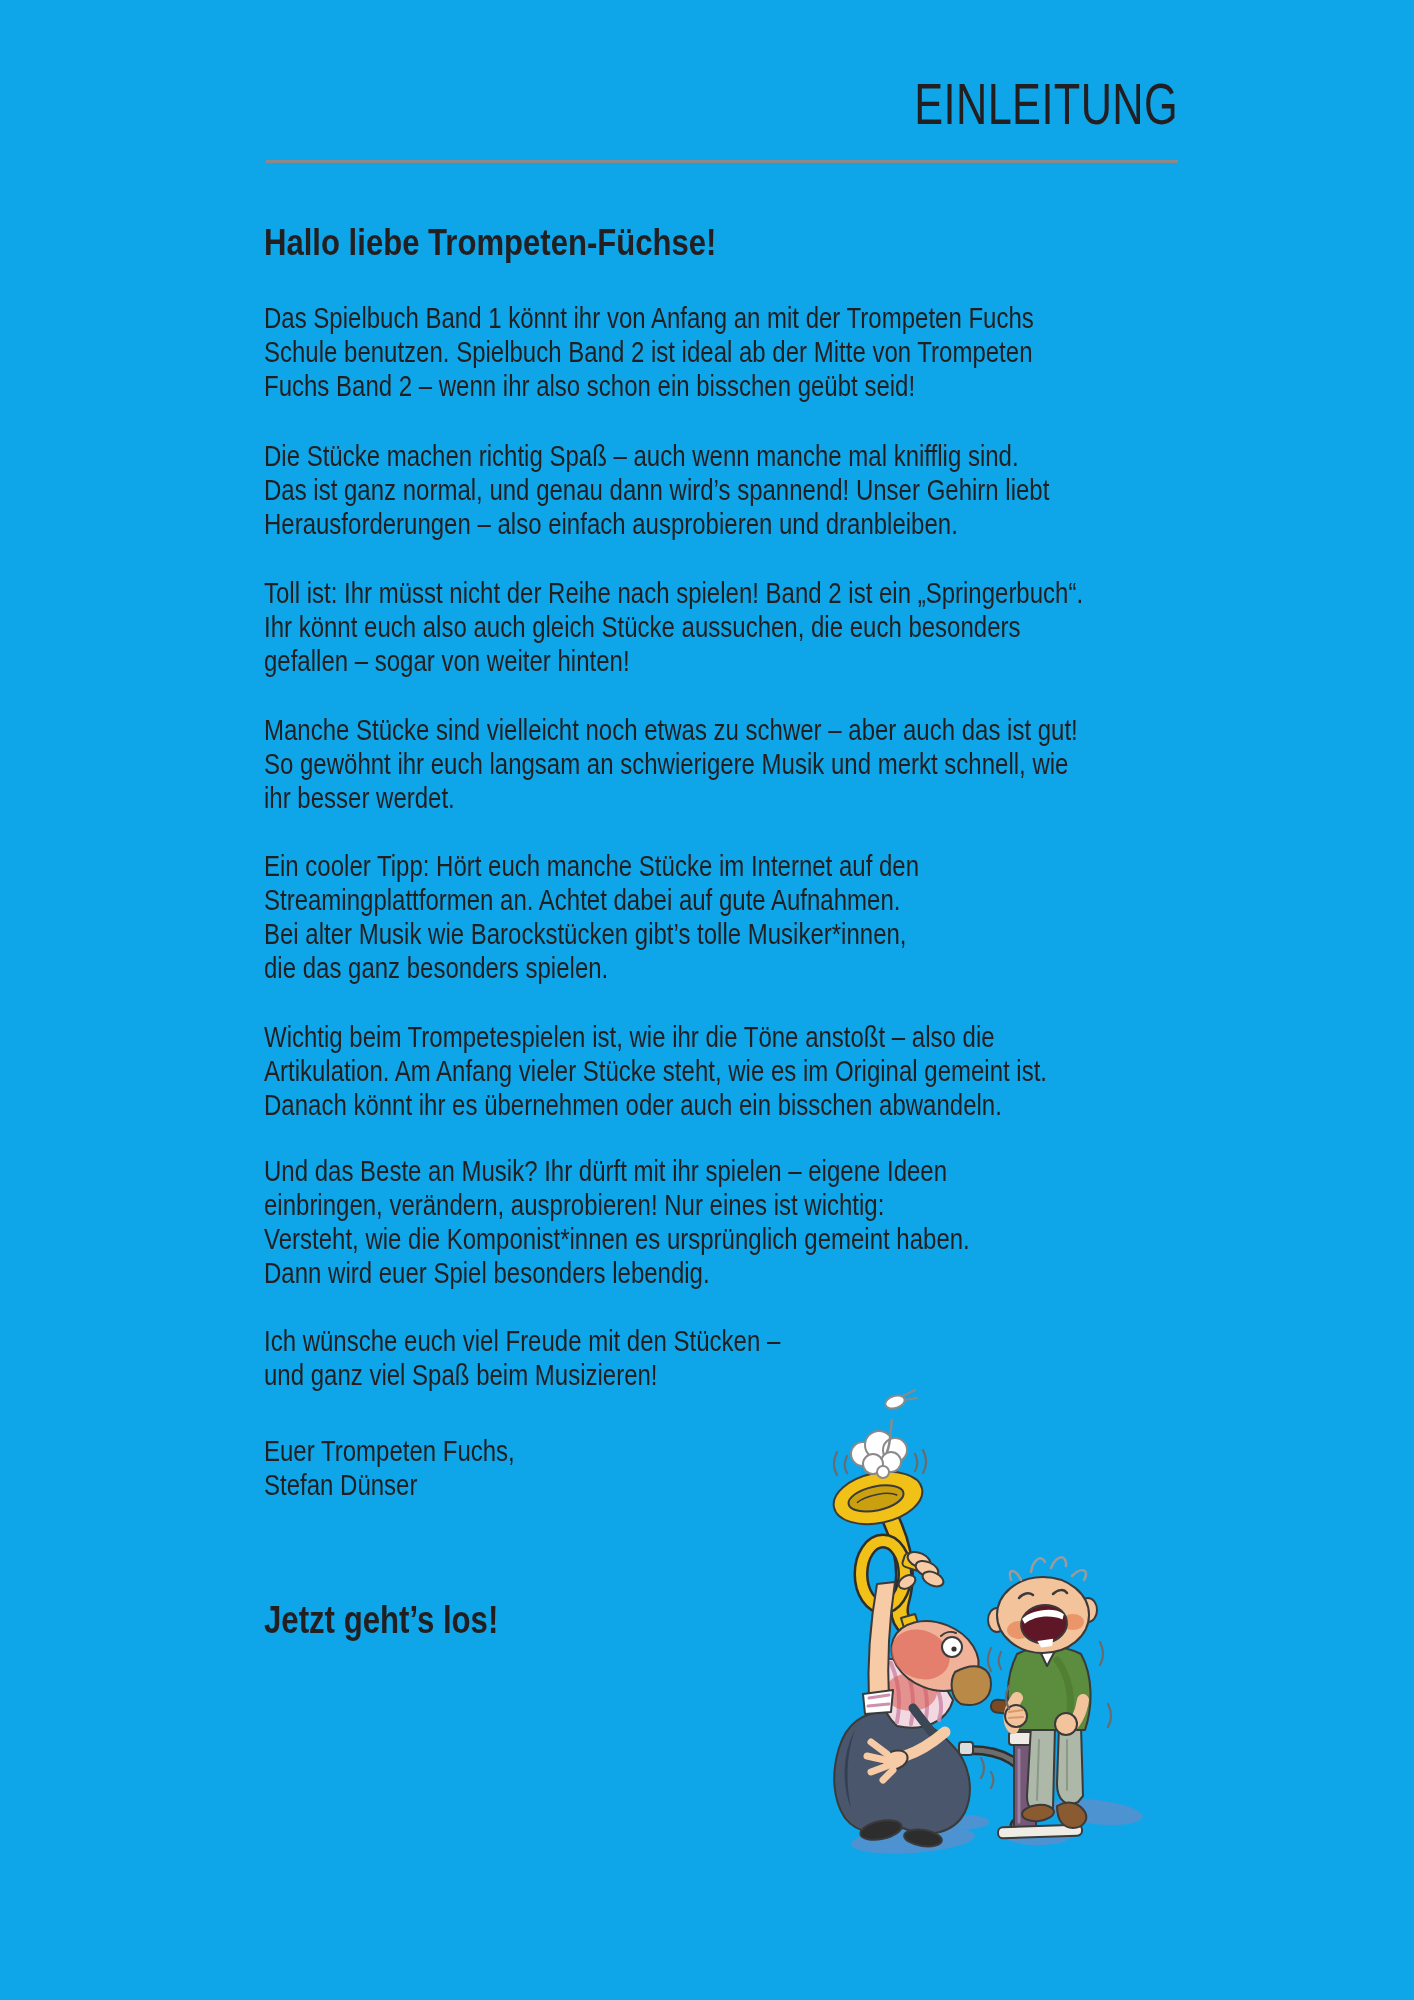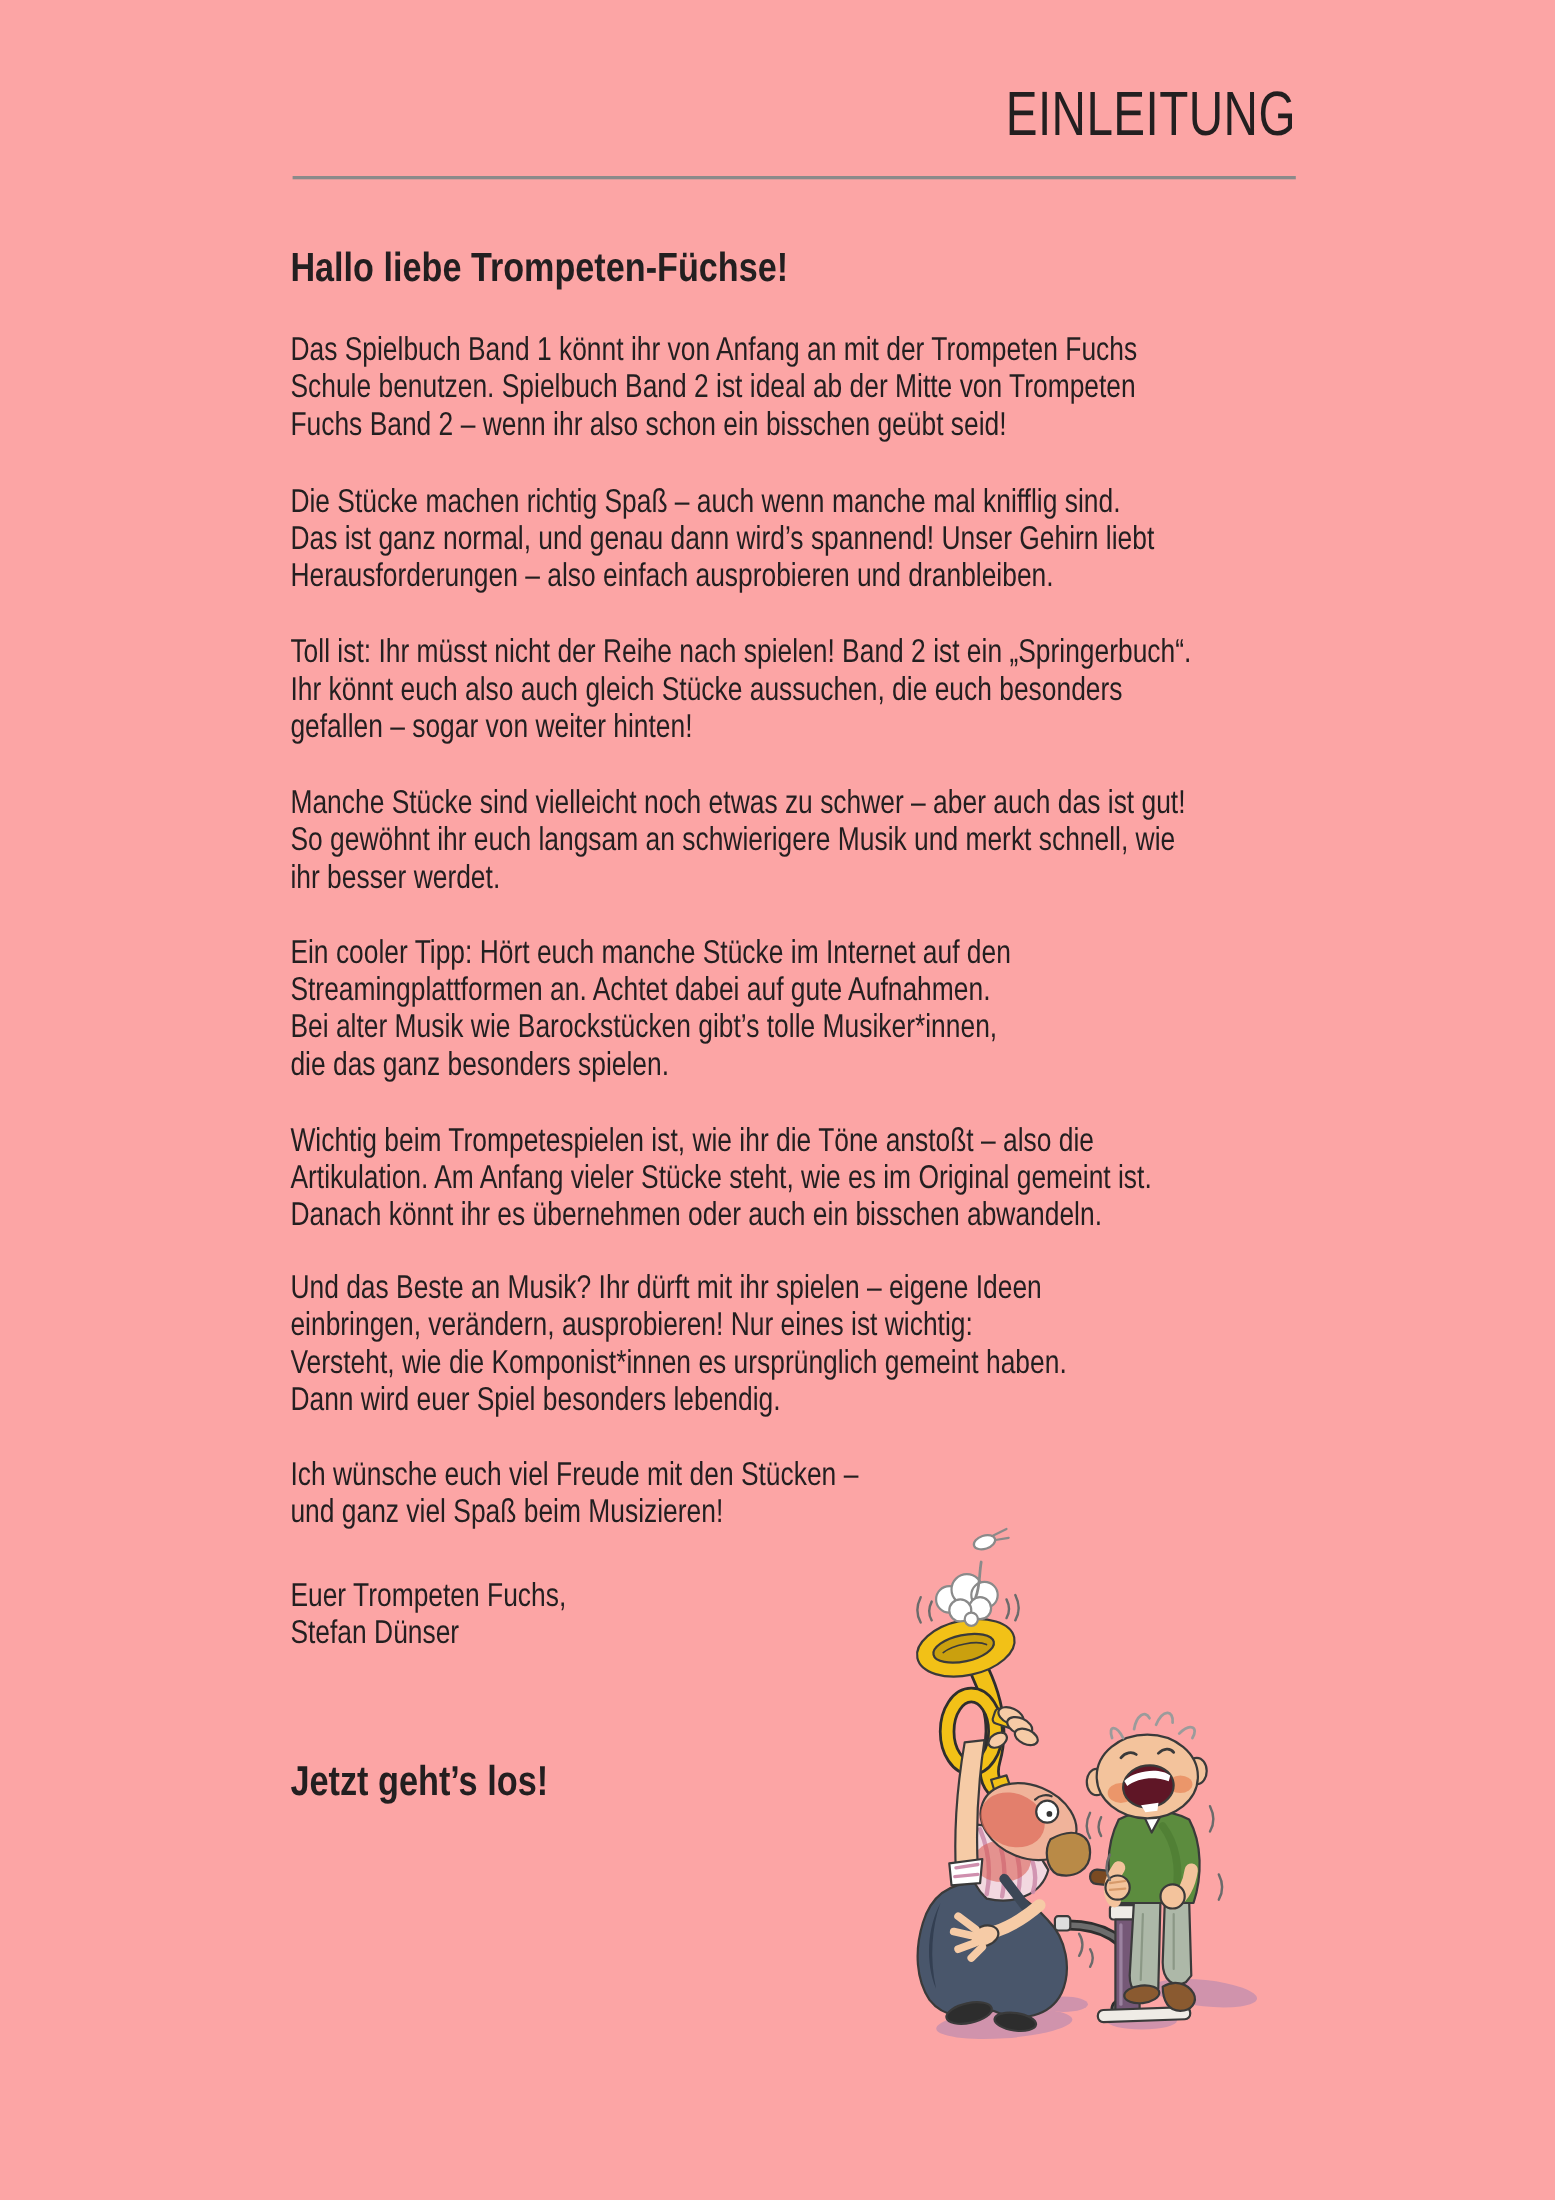--- a/index.html
+++ b/index.html
@@ -1,20 +1,20 @@
 <!DOCTYPE html>
 <html style="--ink: #231f20; --rule: #8a8a8a; --trumpet-yellow: #f2c117; --shirt-green: #5c8c3e; --pump-purple: #755877; --shadow-purple: #9b7fb5;"><head>
 <meta charset="utf-8">
 <style>
   html, body { margin: 0; padding: 0; background: #ffffff; }
   .page {
     position: relative;
     width: 1414px;
     height: 2000px;
-    background: #fca5a5;
+    background: #0ea5e9;
     overflow: hidden;
     font-family: "Liberation Sans", sans-serif;
     color: var(--ink, #231f20);
   }
   .title {
     position: absolute;
     top: 76px;
     right: 236px;
     margin: 0;
     font-size: 57px;

